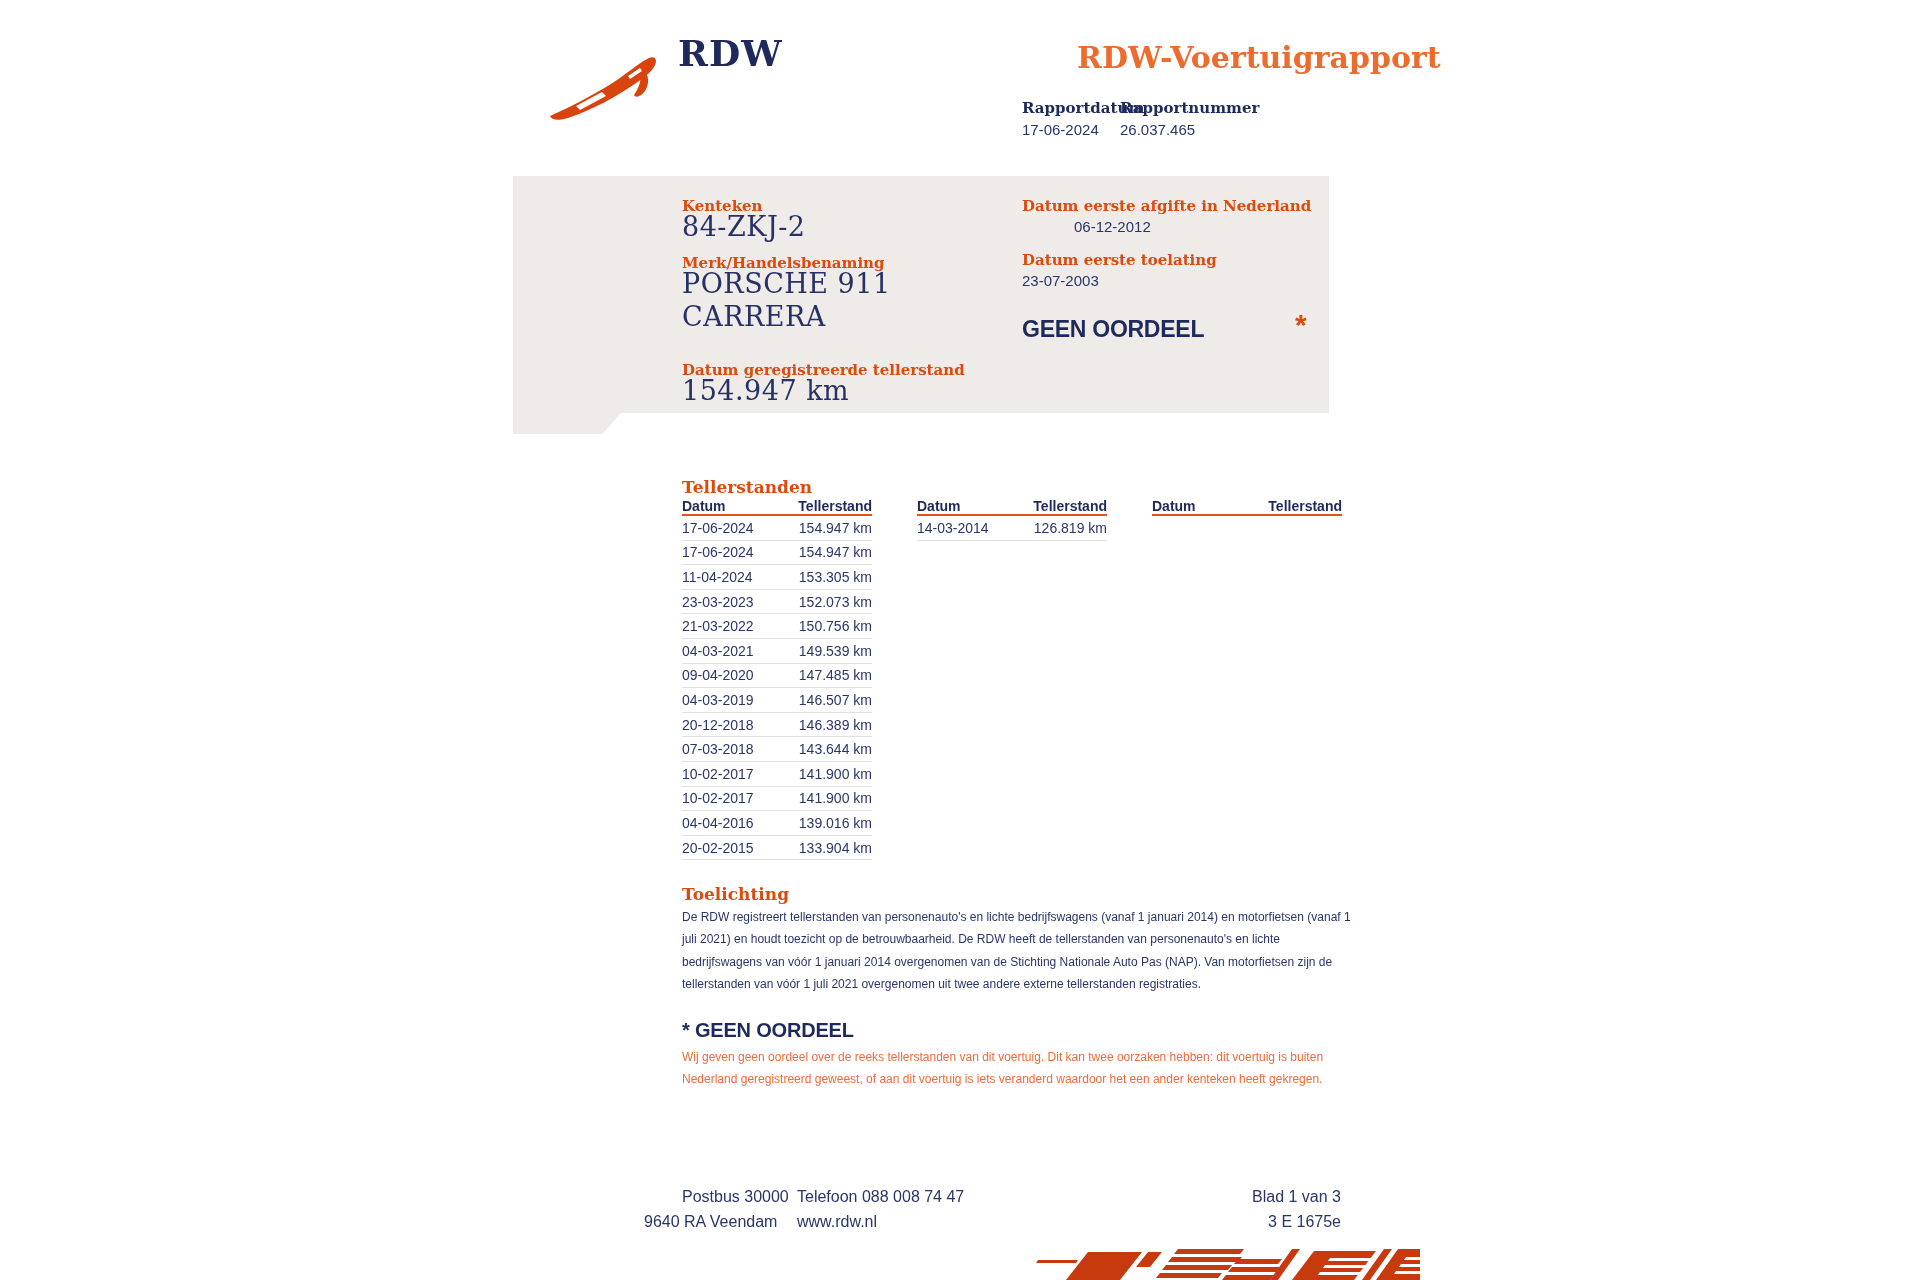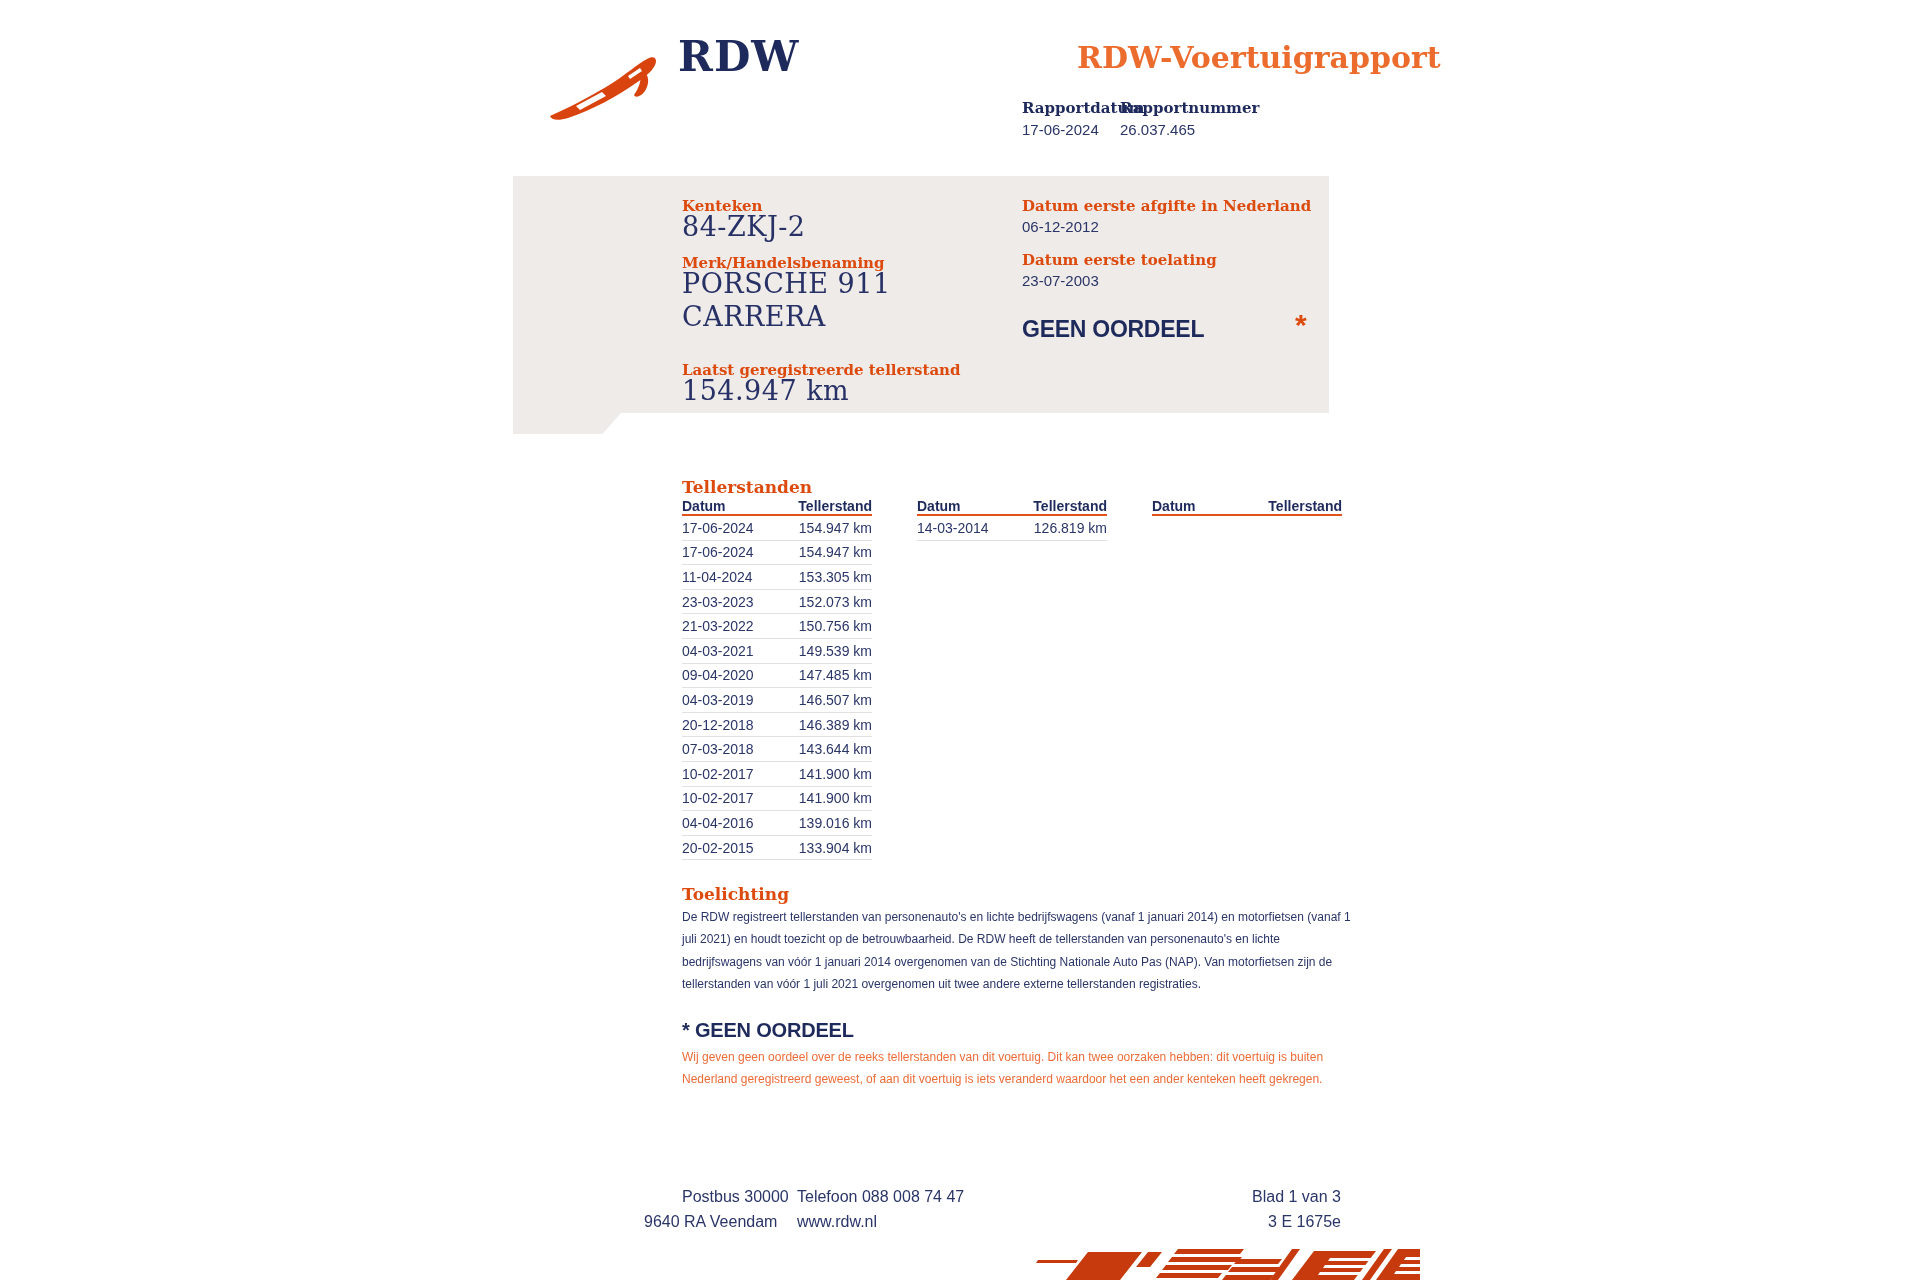--- a/index.html
+++ b/index.html
@@ -11,21 +11,21 @@
     --navy-text:#2a3568;
     --box-gray:#efebe8;
     --sep:#e3e0dd;
   }
   *{margin:0;padding:0;box-sizing:border-box;}
   html,body{width:1920px;height:1280px;background:#ffffff;overflow:hidden;}
   body{font-family:"Liberation Sans", sans-serif;color:var(--navy-text);position:relative;}
   .abs{position:absolute;}
 
   
-  .wordmark{font-family:"DejaVu Serif", serif;font-weight:600;font-size:42px;color:var(--navy);letter-spacing:1px;}
+  .wordmark{font-family:"DejaVu Serif", serif;font-weight:600;font-size:36px;color:var(--navy);letter-spacing:1px;}
   .doc-title{font-family:"DejaVu Serif", serif;font-weight:600;font-size:30px;color:var(--orange-title);}
   .meta-label{font-family:"DejaVu Serif", serif;font-weight:bold;font-size:15px;color:var(--navy);}
   .meta-value{font-size:15px;color:var(--navy-text);margin-top:4px;}
 
   
   .graybox{left:513px;top:176px;width:816px;height:237px;background:var(--box-gray);}
   .graybox-tab{left:513px;top:413px;width:108px;height:21px;background:var(--box-gray);
                clip-path:polygon(0 0,100% 0,83% 100%,0 100%);}
   .lbl-orange{font-family:"DejaVu Serif", serif;font-weight:bold;font-size:15px;color:var(--orange);}
   .serif-val{font-family:"DejaVu Serif", serif;font-size:27px;color:#273166;letter-spacing:.5px;}
@@ -76,25 +76,25 @@
 <div class="abs graybox"></div>
 <div class="abs graybox-tab"></div>
 
 <div class="abs lbl-orange" style="left:682px;top:197px;">Kenteken</div>
 <div class="abs serif-val" style="left:682px;top:211px;">84-ZKJ-2</div>
 
 <div class="abs lbl-orange" style="left:682px;top:254px;">Merk/Handelsbenaming</div>
 <div class="abs serif-val" style="left:682px;top:268px;">PORSCHE 911</div>
 <div class="abs serif-val" style="left:682px;top:301px;">CARRERA</div>
 
-<div class="abs lbl-orange" style="left:682px;top:361px;">Laatst geregistreerde tellerstand</div>
+<div class="abs lbl-orange" style="left:682px;top:361px;">Datum geregistreerde tellerstand</div>
 <div class="abs serif-val" style="left:682px;top:375px;">154.947 km</div>
 
 <div class="abs lbl-orange" style="left:1022px;top:197px;">Datum eerste afgifte in Nederland</div>
-<div class="abs small-val" style="left:1022px;top:218px;">06-12-2012</div>
+<div class="abs small-val" style="left:1074px;top:218px;">06-12-2012</div>
 
 <div class="abs lbl-orange" style="left:1022px;top:251px;">Datum eerste toelating</div>
 <div class="abs small-val" style="left:1022px;top:272px;">23-07-2003</div>
 
 <div class="abs verdict" style="left:1022px;top:315px;">GEEN OORDEEL</div>
 <div class="abs verdict-star" style="left:1295px;top:308px;">*</div>
 
 <div class="abs section-h" style="left:682px;top:477px;">Tellerstanden</div>
 
 <div class="abs mgroups">

